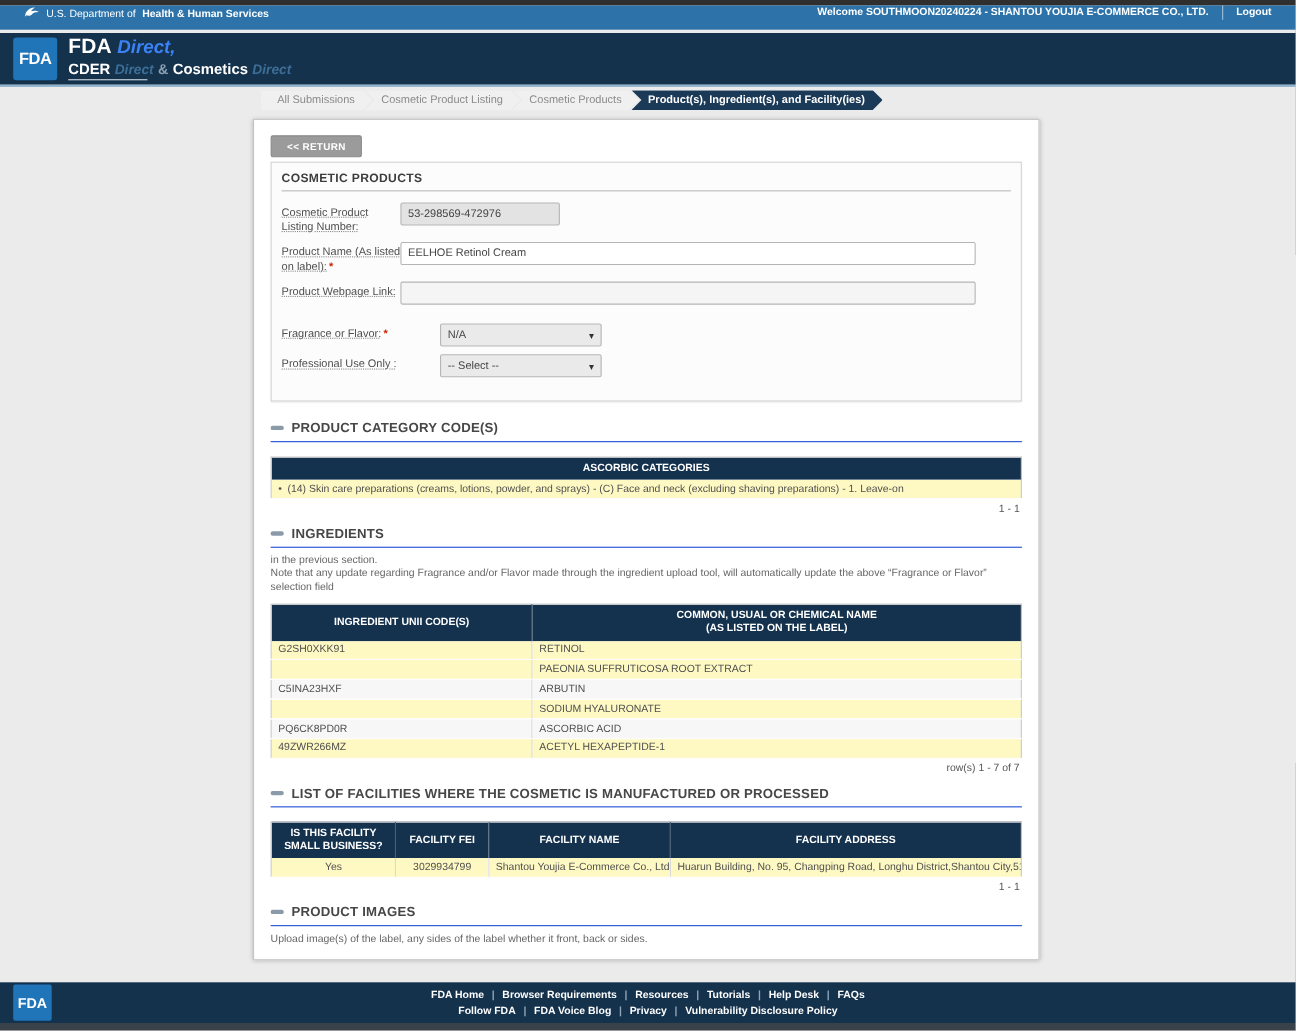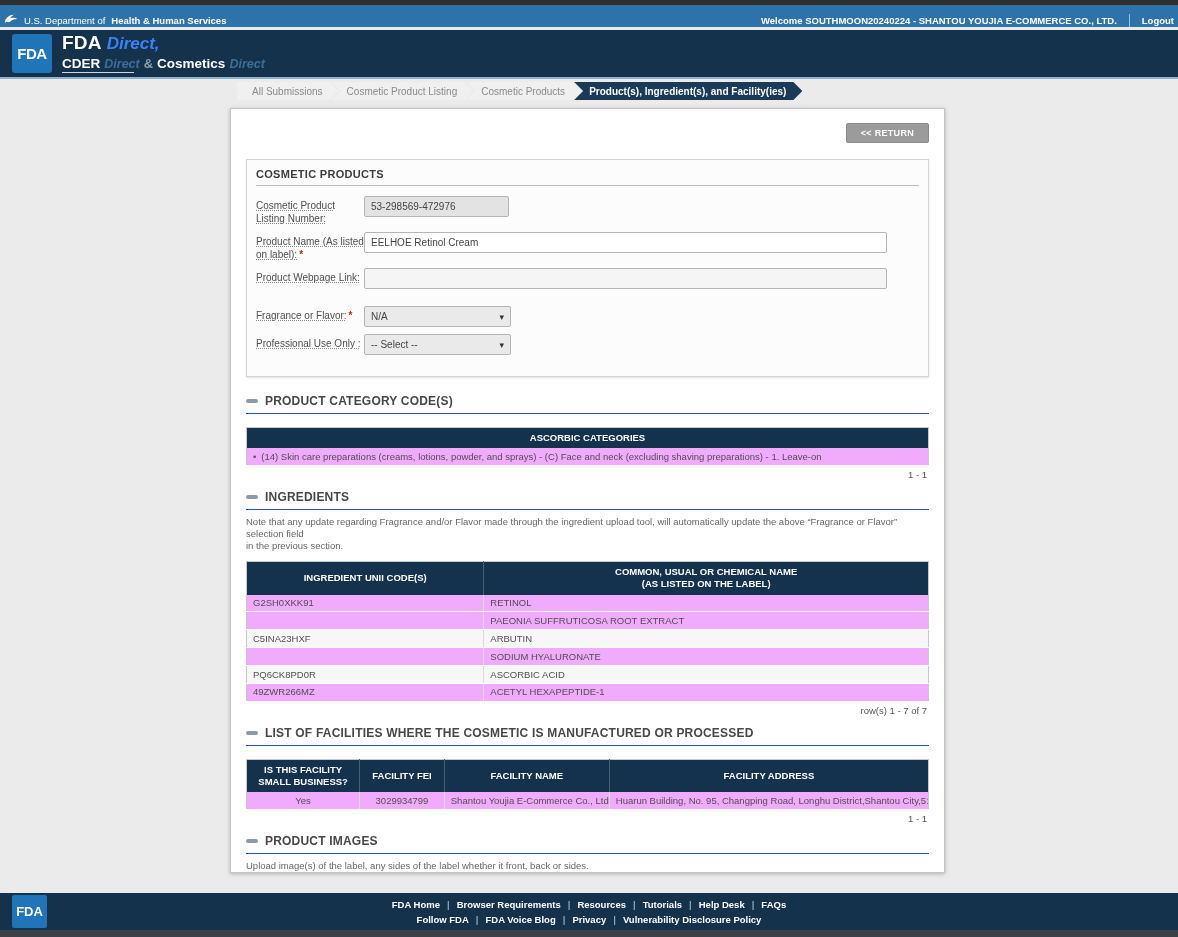--- a/index.html
+++ b/index.html
@@ -1,21 +1,21 @@
 <!DOCTYPE html>
 <html><head>
 <meta charset="utf-8">
 <style>
   html,body{margin:0;padding:0;}
   body{font-family:"Liberation Sans", sans-serif; background:#9a9a9a;}
   #page{position:relative;width:1178px;height:937px;background:#ebebeb;overflow:hidden;margin:0 auto;}
 
   
   .topstrip{position:absolute;left:0;top:0;width:100%;height:5px;background:#2f2f2f;}
-  .topbar{position:absolute;left:0;top:5px;width:100%;height:22px;background:#2d73a9;display:flex;align-items:flex-end;justify-content:space-between;box-sizing:border-box;padding:0 4px;}
+  .topbar{position:absolute;left:0;top:5px;width:100%;height:22px;background:#2d73a9;display:flex;align-items:flex-start;justify-content:space-between;box-sizing:border-box;padding:0 22px;}
   .topbar-left{display:flex;align-items:center;gap:6px;color:#fff;font-size:9.5px;}
   .topbar-left b{font-weight:bold;}
   .topbar-right{display:flex;align-items:center;color:#fff;font-size:9.5px;font-weight:bold;}
   .topbar-divider{width:1px;height:13px;background:rgba(255,255,255,.55);margin:0 12px;}
   .logout{cursor:pointer;}
 
   
   .hdr{position:absolute;left:0;top:30px;width:100%;height:47px;background:#15324d;}
   .fda-logo{position:absolute;left:12px;top:4px;width:40px;height:39px;background:#2074b8;border-radius:3px;display:flex;align-items:center;justify-content:center;color:#fff;font-weight:800;font-size:15px;letter-spacing:-.5px;}
   .hdr-titles{position:absolute;left:62px;top:3px;line-height:1.05;}
@@ -30,51 +30,51 @@
 
   
   .crumbs{position:absolute;left:237px;top:82px;display:flex;align-items:center;}
   .crumb{font-size:10px;color:#8a8a8a;background:#f0f0f0;padding:3.5px 16px 3.5px 15px;white-space:nowrap;cursor:pointer;
          clip-path:polygon(0 0, calc(100% - 9px) 0, 100% 50%, calc(100% - 9px) 100%, 0 100%, 9px 50%);margin-left:-7px;}
   .crumb.first{clip-path:polygon(0 0, calc(100% - 9px) 0, 100% 50%, calc(100% - 9px) 100%, 0 100%);margin-left:0;}
   .crumb.active{background:#1b3a57;color:#fff;font-weight:bold;}
 
   
   .card{position:absolute;left:230px;top:108px;width:715px;height:765px;background:#fff;border:1px solid #c4c4c4;box-shadow:0 1px 4px rgba(0,0,0,.25);box-sizing:border-box;padding:14px 15px 8px 15px;overflow:hidden;}
-  .return-row{display:flex;justify-content:flex-end;margin-bottom:16px;}
+  .return-row{display:flex;margin-bottom:4px;}
   .btn-return{background:#9b9b9b;border:1px solid #8a8a8a;border-radius:2px;color:#fff;font-weight:bold;font-size:9px;letter-spacing:.3px;padding:4px 14px;cursor:pointer;}
 
   
   .panel{background:#fcfcfc;border:1px solid #d4d4d4;box-shadow:0 1px 2px rgba(0,0,0,.12);padding:8px 9px 14px 9px;}
   .panel-title{font-size:11px;font-weight:bold;color:#3d3d3d;letter-spacing:.3px;padding-bottom:5px;border-bottom:1px solid #b9b9b9;margin-bottom:10px;}
   .frow{display:flex;margin-bottom:7px;}
   .frow.gap-big{margin-bottom:17px;}
   .flabel{width:108px;min-width:108px;font-size:10px;color:#4f4f4f;padding-top:4px;line-height:1.25;}
   .flabel .lbl{text-decoration:underline dotted 1px #8a8a8a;}
   .req{color:#cc2200;font-weight:bold;margin-left:2px;}
   .fctrl input{height:21px;border:1px solid #b5b5b5;border-radius:2px;font-size:10px;color:#444;padding:0 6px;box-sizing:border-box;font-family:"Liberation Sans",sans-serif;}
   .in-ro{width:145px;background:#e3e3e3;}
   .in-name{width:523px;background:#fff;}
   .in-web{width:523px;background:#f5f5f5;}
-  .sel{width:147px;height:21px;background:#eaeaea;border:1px solid #b5b5b5;border-radius:2px;display:flex;align-items:center;justify-content:space-between;padding:0 6px;font-size:10px;color:#444;box-sizing:border-box;cursor:pointer;}
+  .sel{width:147px;height:21px;background:#eaeaea;border:1px solid #b5b5b5;border-radius:2px;display:flex;align-items:center;justify-content:space-between;padding:0 6px;font-size:10px;color:#444;box-sizing:border-box;cursor:pointer;margin-left:36px;}
   .sel .chev{font-size:9px;color:#333;}
 
   
   .sect{display:flex;align-items:center;gap:7px;border-bottom:1px solid #1d4ed8;padding-bottom:5px;margin-top:17px;}
   .collapse-icon{width:12px;height:4px;background:#8a9aa9;border-radius:2px;display:inline-block;}
   .sect-title{font-size:12px;font-weight:bold;color:#474747;letter-spacing:.2px;}
   .note{font-size:9.5px;color:#666;margin-top:6px;line-height:1.25;}
 
   
   table{width:100%;border-collapse:collapse;table-layout:fixed;border:1px solid #c9c9c9;}
   th{background:#14324e;color:#fff;font-weight:bold;font-size:9.5px;text-align:center;padding:4px 4px;border-right:1px solid rgba(255,255,255,.22);line-height:1.3;}
   th:last-child{border-right:none;}
   td{font-size:9.5px;color:#4f4f4f;padding:2.5px 6px;border-bottom:1px solid #fdfdfd;border-right:1px solid #dadada;line-height:1.25;overflow:hidden;white-space:nowrap;}
   td:last-child{border-right:none;}
-  tr.odd td{background:#f0abfc;}
+  tr.odd td{background:#fef9c3;}
   tr.even td{background:#f7f7f7;}
   .pag{text-align:right;font-size:9.5px;color:#555;margin-top:3px;padding-right:2px;}
   .mt13{margin-top:13px;} .mt9{margin-top:9px;}
 
   .cat-bullet{margin-right:5px;color:#555;}
 
   .fac td{text-align:center;}
   .fac td.addr{text-align:left;}
 
   
@@ -191,22 +191,22 @@
         </tr>
       </tbody>
     </table>
     <div class="pag">1 - 1</div>
 
     <div class="sect" style="margin-top:10px;">
       <span class="collapse-icon"></span>
       <span class="sect-title">INGREDIENTS</span>
     </div>
     <div class="note">
+      <div>in the previous section.</div>
       <div>Note that any update regarding Fragrance and/or Flavor made through the ingredient upload tool, will automatically update the above “Fragrance or Flavor” selection field</div>
-      <div>in the previous section.</div>
     </div>
     <table class="mt9">
       <colgroup>
           <col style="width:34.8%">
           <col>
         </colgroup>
       <thead>
         <tr>
           <th>INGREDIENT UNII CODE(S)</th>
           <th>

